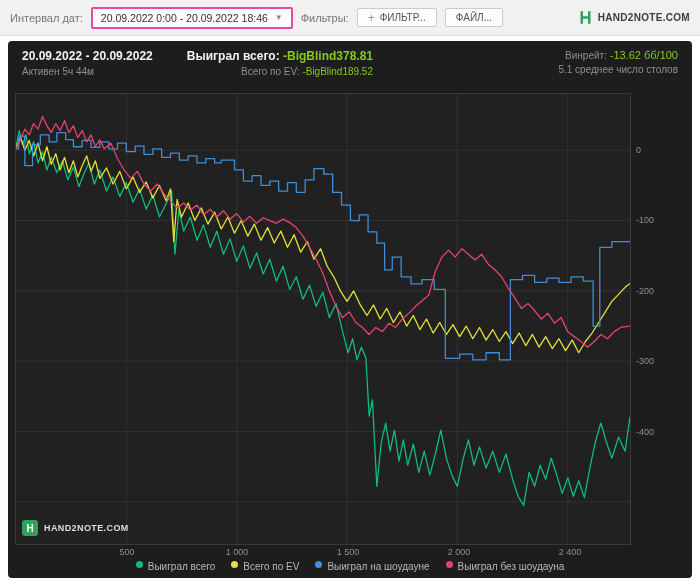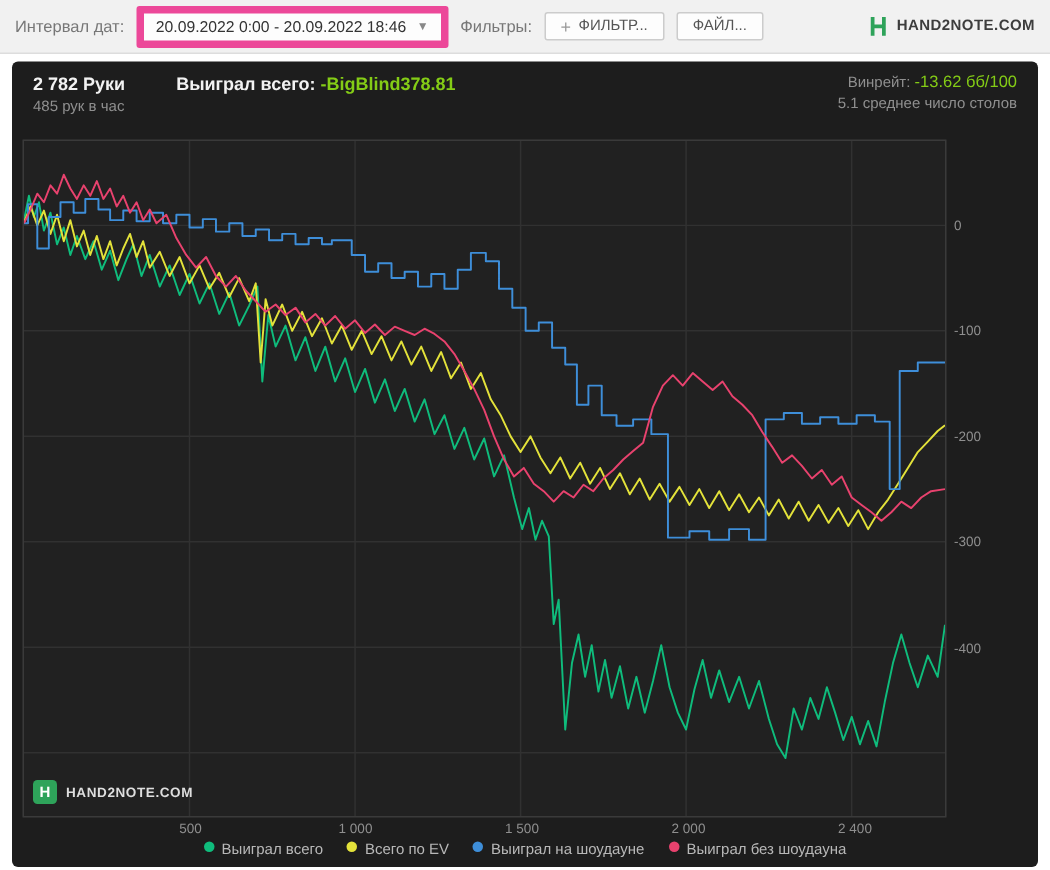--- a/index.html
+++ b/index.html
@@ -11,21 +11,21 @@
     -webkit-font-smoothing:antialiased;
   }
   
   .topbar {
     height:36px; background:#f1f1f1; border-bottom:1px solid #dddddd;
     display:flex; align-items:center; padding:0 10px; gap:8px;
   }
   .tb-label { font-size:11px; color:#777; white-space:nowrap; }
   .date-control {
     display:flex; align-items:center; gap:7px;
-    background:#fdfdfd; border:5px solid #ec4899; border-radius:2px;
+    background:#fdfdfd; border:2px solid #ec4899; border-radius:2px;
     padding:3px 8px; font-size:10.5px; color:#333; cursor:pointer; white-space:nowrap;
     font-family:inherit;
   }
   .caret { font-size:8px; color:#888; }
   .tb-btn {
     background:#fdfdfd; border:1px solid #cccccc; border-radius:2px;
     padding:3px 10px; font-size:10px; color:#555; cursor:pointer;
     display:flex; align-items:center; gap:5px; white-space:nowrap;
     font-family:inherit;
   }
@@ -91,27 +91,31 @@
         <path d="M4 2v20h4v-8h8v8h4V2h-4v8H8V2z" fill="#2ea35a"></path>
       </svg>
       <span class="logo-text">HAND2NOTE.COM</span>
     </div>
   </div>
 
   <div class="panel">
 
     <div class="stats-header">
       <div>
-        <div class="sh-main">2 782 Руки</div>
-        <div class="sh-sub">485 рук в час</div>
+        <div class="sh-main">20.09.2022 - 20.09.2022</div>
+        <div class="sh-sub">Активен 5ч 44м</div>
       </div>
       <div class="sh-won">
         <div class="sh-main">
           <span>Выиграл всего:</span>
           <span class="neg">-BigBlind378.81</span>
+        </div>
+        <div class="sh-sub">
+          <span>Всего по EV:</span>
+          <span class="neg">-BigBlind189.52</span>
         </div>
       </div>
       <div class="sh-right">
         <div class="sh-sub">
           <span>Винрейт:</span>
           <span class="neg">-13.62 бб/100</span>
         </div>
         <div class="sh-sub" style="margin-top:3px">5.1 среднее число столов</div>
       </div>
     </div>

